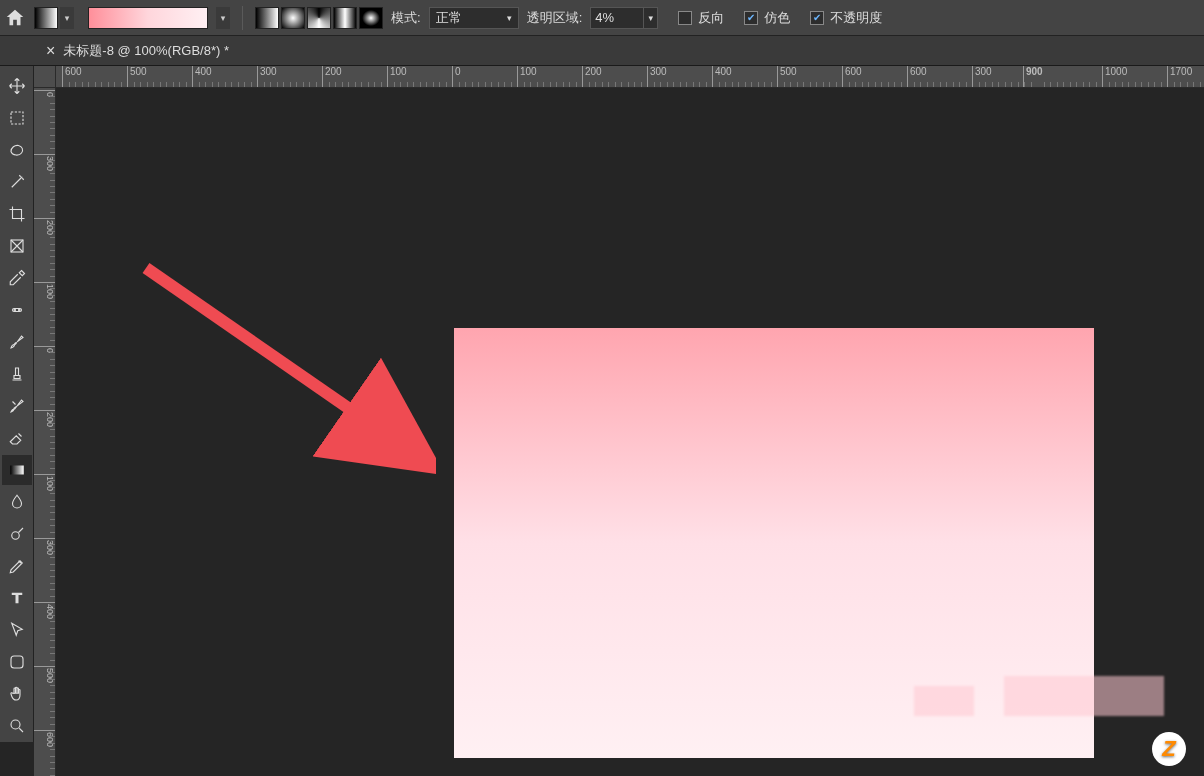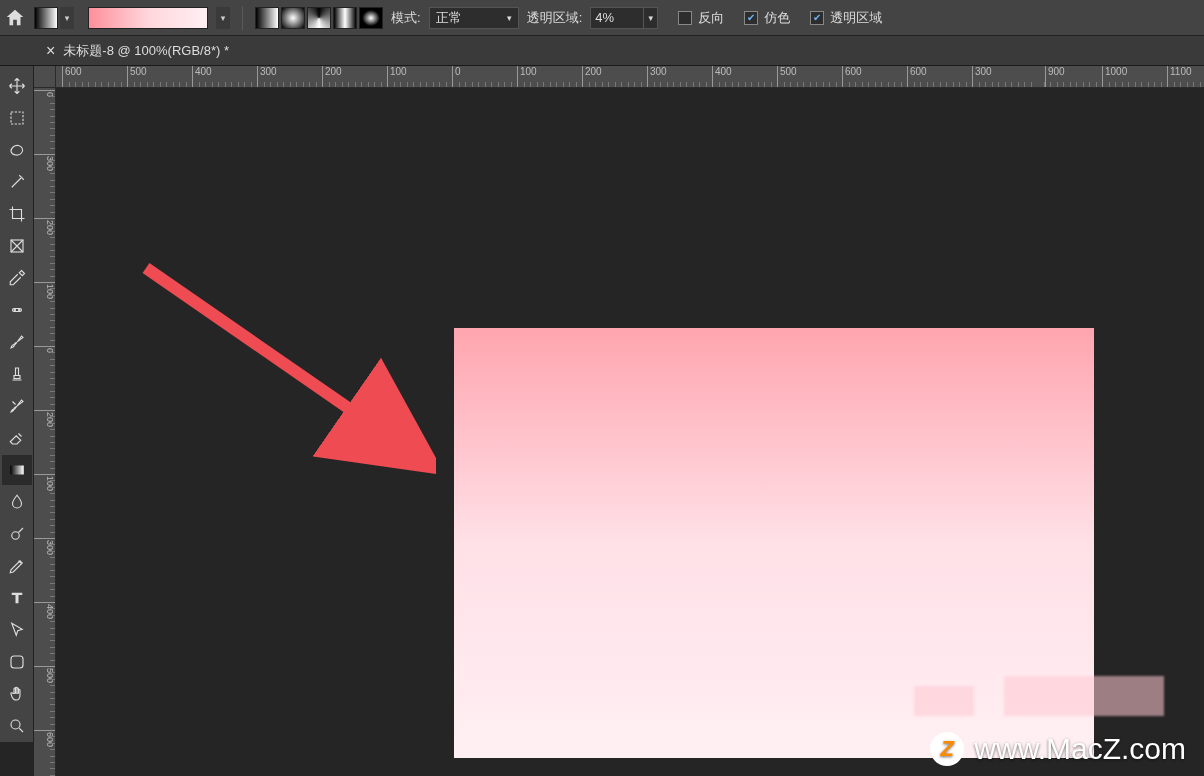--- a/index.html
+++ b/index.html
@@ -253,21 +253,21 @@
   <div class="check-wrap" style="margin-left:12px;">
     <span class="checkbox"></span>
     <span class="opt-label">反向</span>
   </div>
   <div class="check-wrap" style="margin-left:12px;">
     <span class="checkbox checked"></span>
     <span class="opt-label">仿色</span>
   </div>
   <div class="check-wrap" style="margin-left:12px;">
     <span class="checkbox checked"></span>
-    <span class="opt-label">透明区域</span>
+    <span class="opt-label">不透明度</span>
   </div>
   <div class="options-spacer"></div>
 </div>
 
 <div class="tab-bar">
   <span class="tab-close">×</span>
   <span>未标题-8 @ 100%(RGB/8*) *</span>
 </div>
 
 <div class="toolbar">
@@ -534,41 +534,41 @@
     <div class="maj" style="left: 916px;">300</div>
     <div class="min" style="left: 922.5px;"></div>
     <div class="min" style="left: 929px;"></div>
     <div class="min" style="left: 935.5px;"></div>
     <div class="min" style="left: 942px;"></div>
     <div class="min" style="left: 948.5px;"></div>
     <div class="min" style="left: 955px;"></div>
     <div class="min" style="left: 961.5px;"></div>
     <div class="min" style="left: 968px;"></div>
     <div class="min" style="left: 974.5px;"></div>
-    <div class="maj" style="left: 989px;">900</div>
+    <div class="maj" style="left: 967px; font-weight: bold;">900</div>
     <div class="min" style="left: 987.5px;"></div>
     <div class="min" style="left: 994px;"></div>
     <div class="min" style="left: 1000.5px;"></div>
     <div class="min" style="left: 1007px;"></div>
     <div class="min" style="left: 1013.5px;"></div>
     <div class="min" style="left: 1020px;"></div>
     <div class="min" style="left: 1026.5px;"></div>
     <div class="min" style="left: 1033px;"></div>
     <div class="min" style="left: 1039.5px;"></div>
     <div class="maj" style="left: 1046px;">1000</div>
     <div class="min" style="left: 1052.5px;"></div>
     <div class="min" style="left: 1059px;"></div>
     <div class="min" style="left: 1065.5px;"></div>
     <div class="min" style="left: 1072px;"></div>
     <div class="min" style="left: 1078.5px;"></div>
     <div class="min" style="left: 1085px;"></div>
     <div class="min" style="left: 1091.5px;"></div>
     <div class="min" style="left: 1098px;"></div>
     <div class="min" style="left: 1104.5px;"></div>
-    <div class="maj" style="left: 1111px;">1100</div>
+    <div class="maj" style="left: 1111px;">1700</div>
     <div class="min" style="left: 1117.5px;"></div>
     <div class="min" style="left: 1124px;"></div>
     <div class="min" style="left: 1130.5px;"></div>
     <div class="min" style="left: 1137px;"></div>
     <div class="min" style="left: 1143.5px;"></div>
   </div>
 <div class="ruler-left">
     <div class="maj" style="top: 2px;">0</div>
     <div class="min" style="top: 8.4px;"></div>
     <div class="min" style="top: 14.8px;"></div>
@@ -689,14 +689,13 @@
     </defs>
     <line x1="10" y1="10" x2="270" y2="190" stroke="#ef4b52" stroke-width="12" marker-end="url(#ah)"></line>
   </svg>
 
   <div class="blur-patch" style="right:40px; bottom:60px; width:160px; height:40px;"></div>
   <div class="blur-patch" style="right:230px; bottom:60px; width:60px; height:30px;"></div>
 </div>
 
 <div class="watermark">
   <span class="z">Z</span>
-  <span>www.MacZ.com</span>
 </div>
 
 </body></html>

